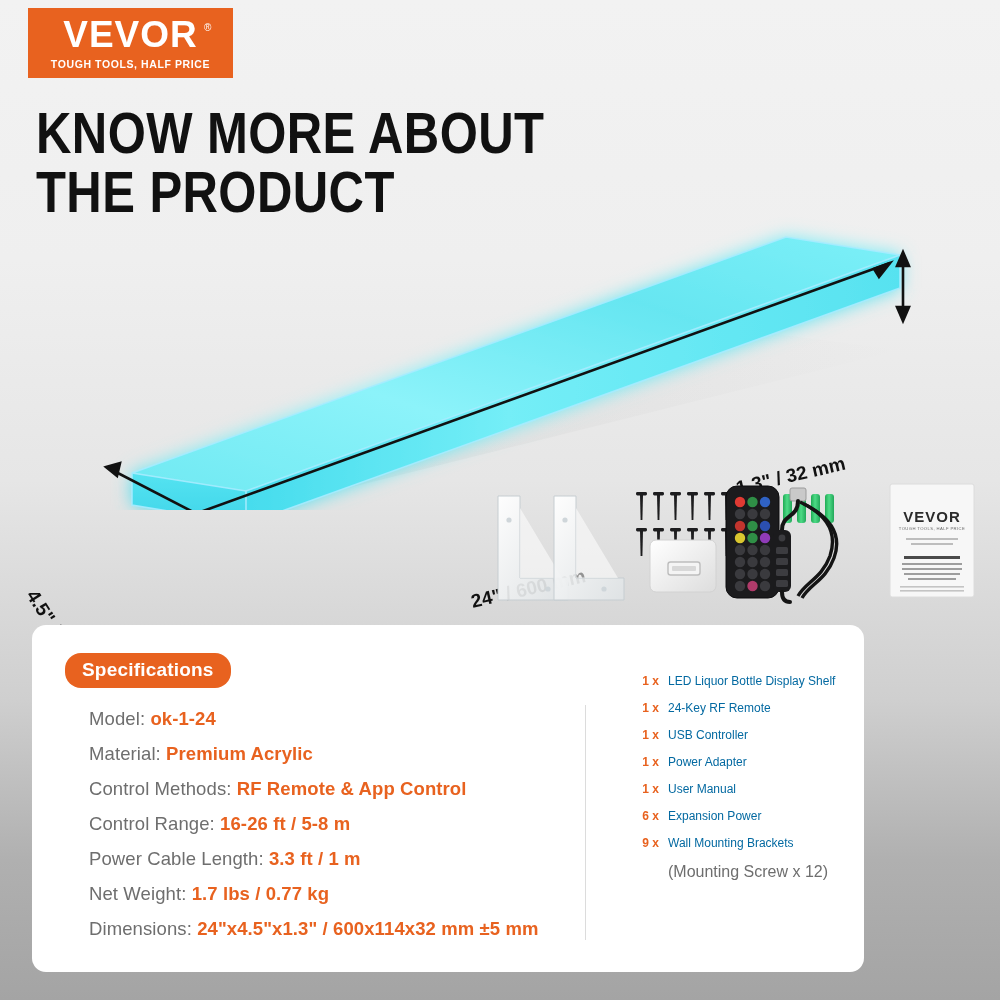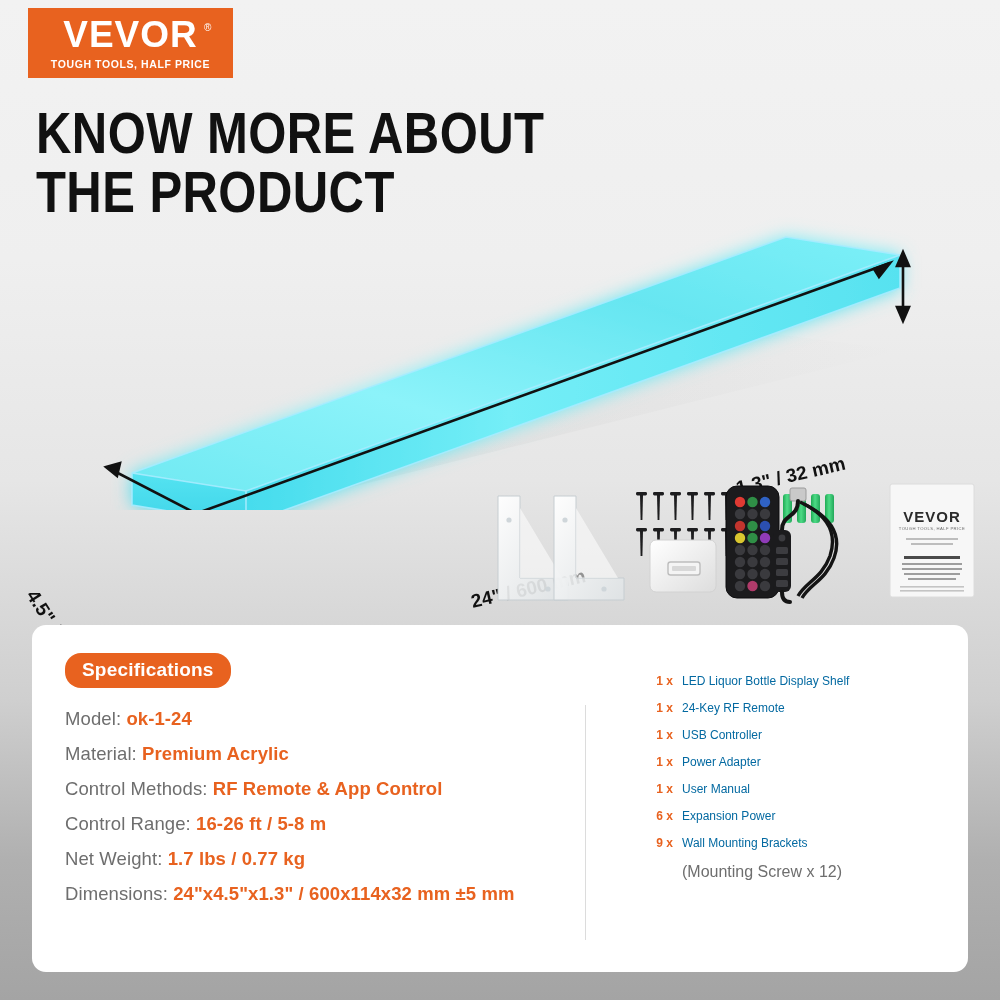--- a/index.html
+++ b/index.html
@@ -54,40 +54,39 @@
   #dim-length { left: 470px; top: 398px; transform: rotate(-13deg); }
   #dim-thickness { left: 735px; top: 285px; transform: rotate(-13deg); }
   #dim-depth { left: 40px; top: 406px; transform: rotate(57deg); transform-origin: left top; }
 
   
   .accessories { position: absolute; left: 490px; top: 478px; width: 500px; height: 135px; }
 
   
   .card {
     position: absolute; left: 32px; top: 625px;
-    width: 936px; height: 347px;
+    width: 832px; height: 347px;
     background: #fff; border-radius: 14px;
     display: flex;
-    gap: 14px;
   }
   .col-spec { width: 553px; padding: 28px 0 0 33px; position: relative; }
   .col-pack { flex: 1; padding: 28px 0 0 34px; position: relative; }
   .divider {
     position: absolute; left: 553px; top: 80px;
     width: 1px; height: 235px; background: #dcdcdc;
   }
 
   .badge {
     display: inline-block; background: #e8621f; color: #fff;
     font-size: 19px; font-weight: bold;
     padding: 6px 17px 7px; border-radius: 16px;
     letter-spacing: .2px;
   }
 
-  .spec-list { margin-top: 20px; }
+  .spec-list { margin-top: 20px; margin-left: 24px; }
   .spec-row {
     font-size: 18.5px; color: #6e6e6e; margin-bottom: 13px;
     white-space: nowrap; letter-spacing: .1px;
   }
   .spec-val { color: #e8621f; font-weight: bold; }
 
   .pack-list { margin-top: 21px; }
   .pack-row {
     display: flex; align-items: baseline;
     font-size: 12px; margin-bottom: 13px; white-space: nowrap;
@@ -364,20 +363,24 @@
       </div>
       <div class="spec-row">
         <span>Control Methods:</span>
         <span class="spec-val">RF Remote &amp; App Control</span>
       </div>
       <div class="spec-row">
         <span>Control Range:</span>
         <span class="spec-val">16-26 ft / 5-8 m</span>
       </div>
       <div class="spec-row">
+        <span>Power Cable Length:</span>
+        <span class="spec-val">3.3 ft / 1 m</span>
+      </div>
+      <div class="spec-row">
         <span>Net Weight:</span>
         <span class="spec-val">1.7 lbs / 0.77 kg</span>
       </div>
       <div class="spec-row">
         <span>Dimensions:</span>
         <span class="spec-val">24"x4.5"x1.3" / 600x114x32 mm ±5 mm</span>
       </div>
     </div>
   </div>
 

